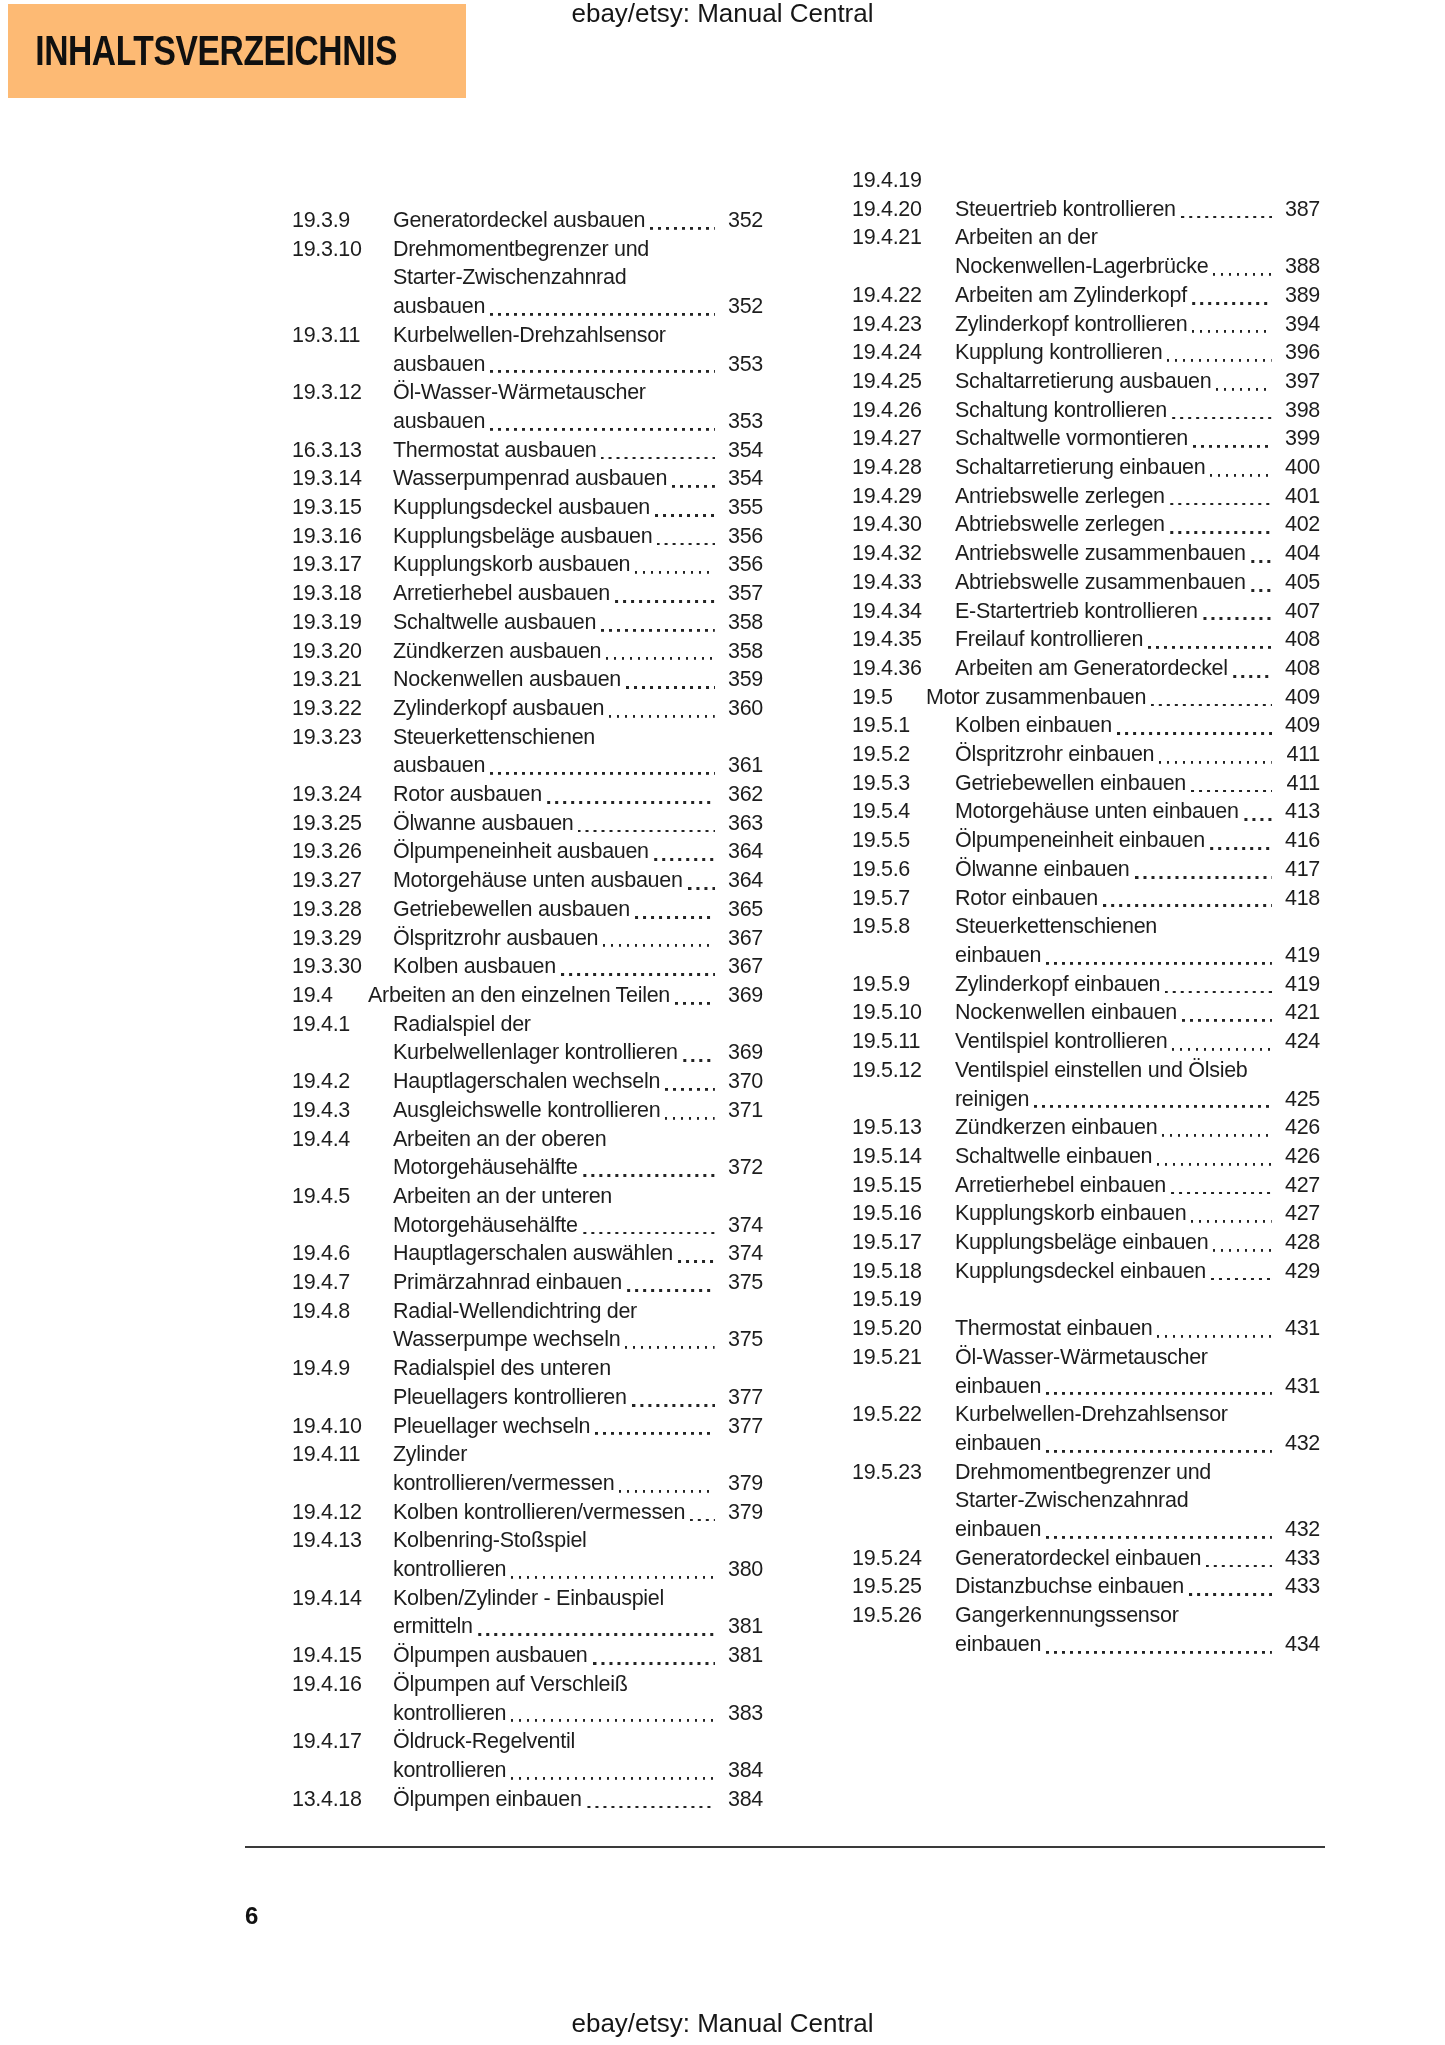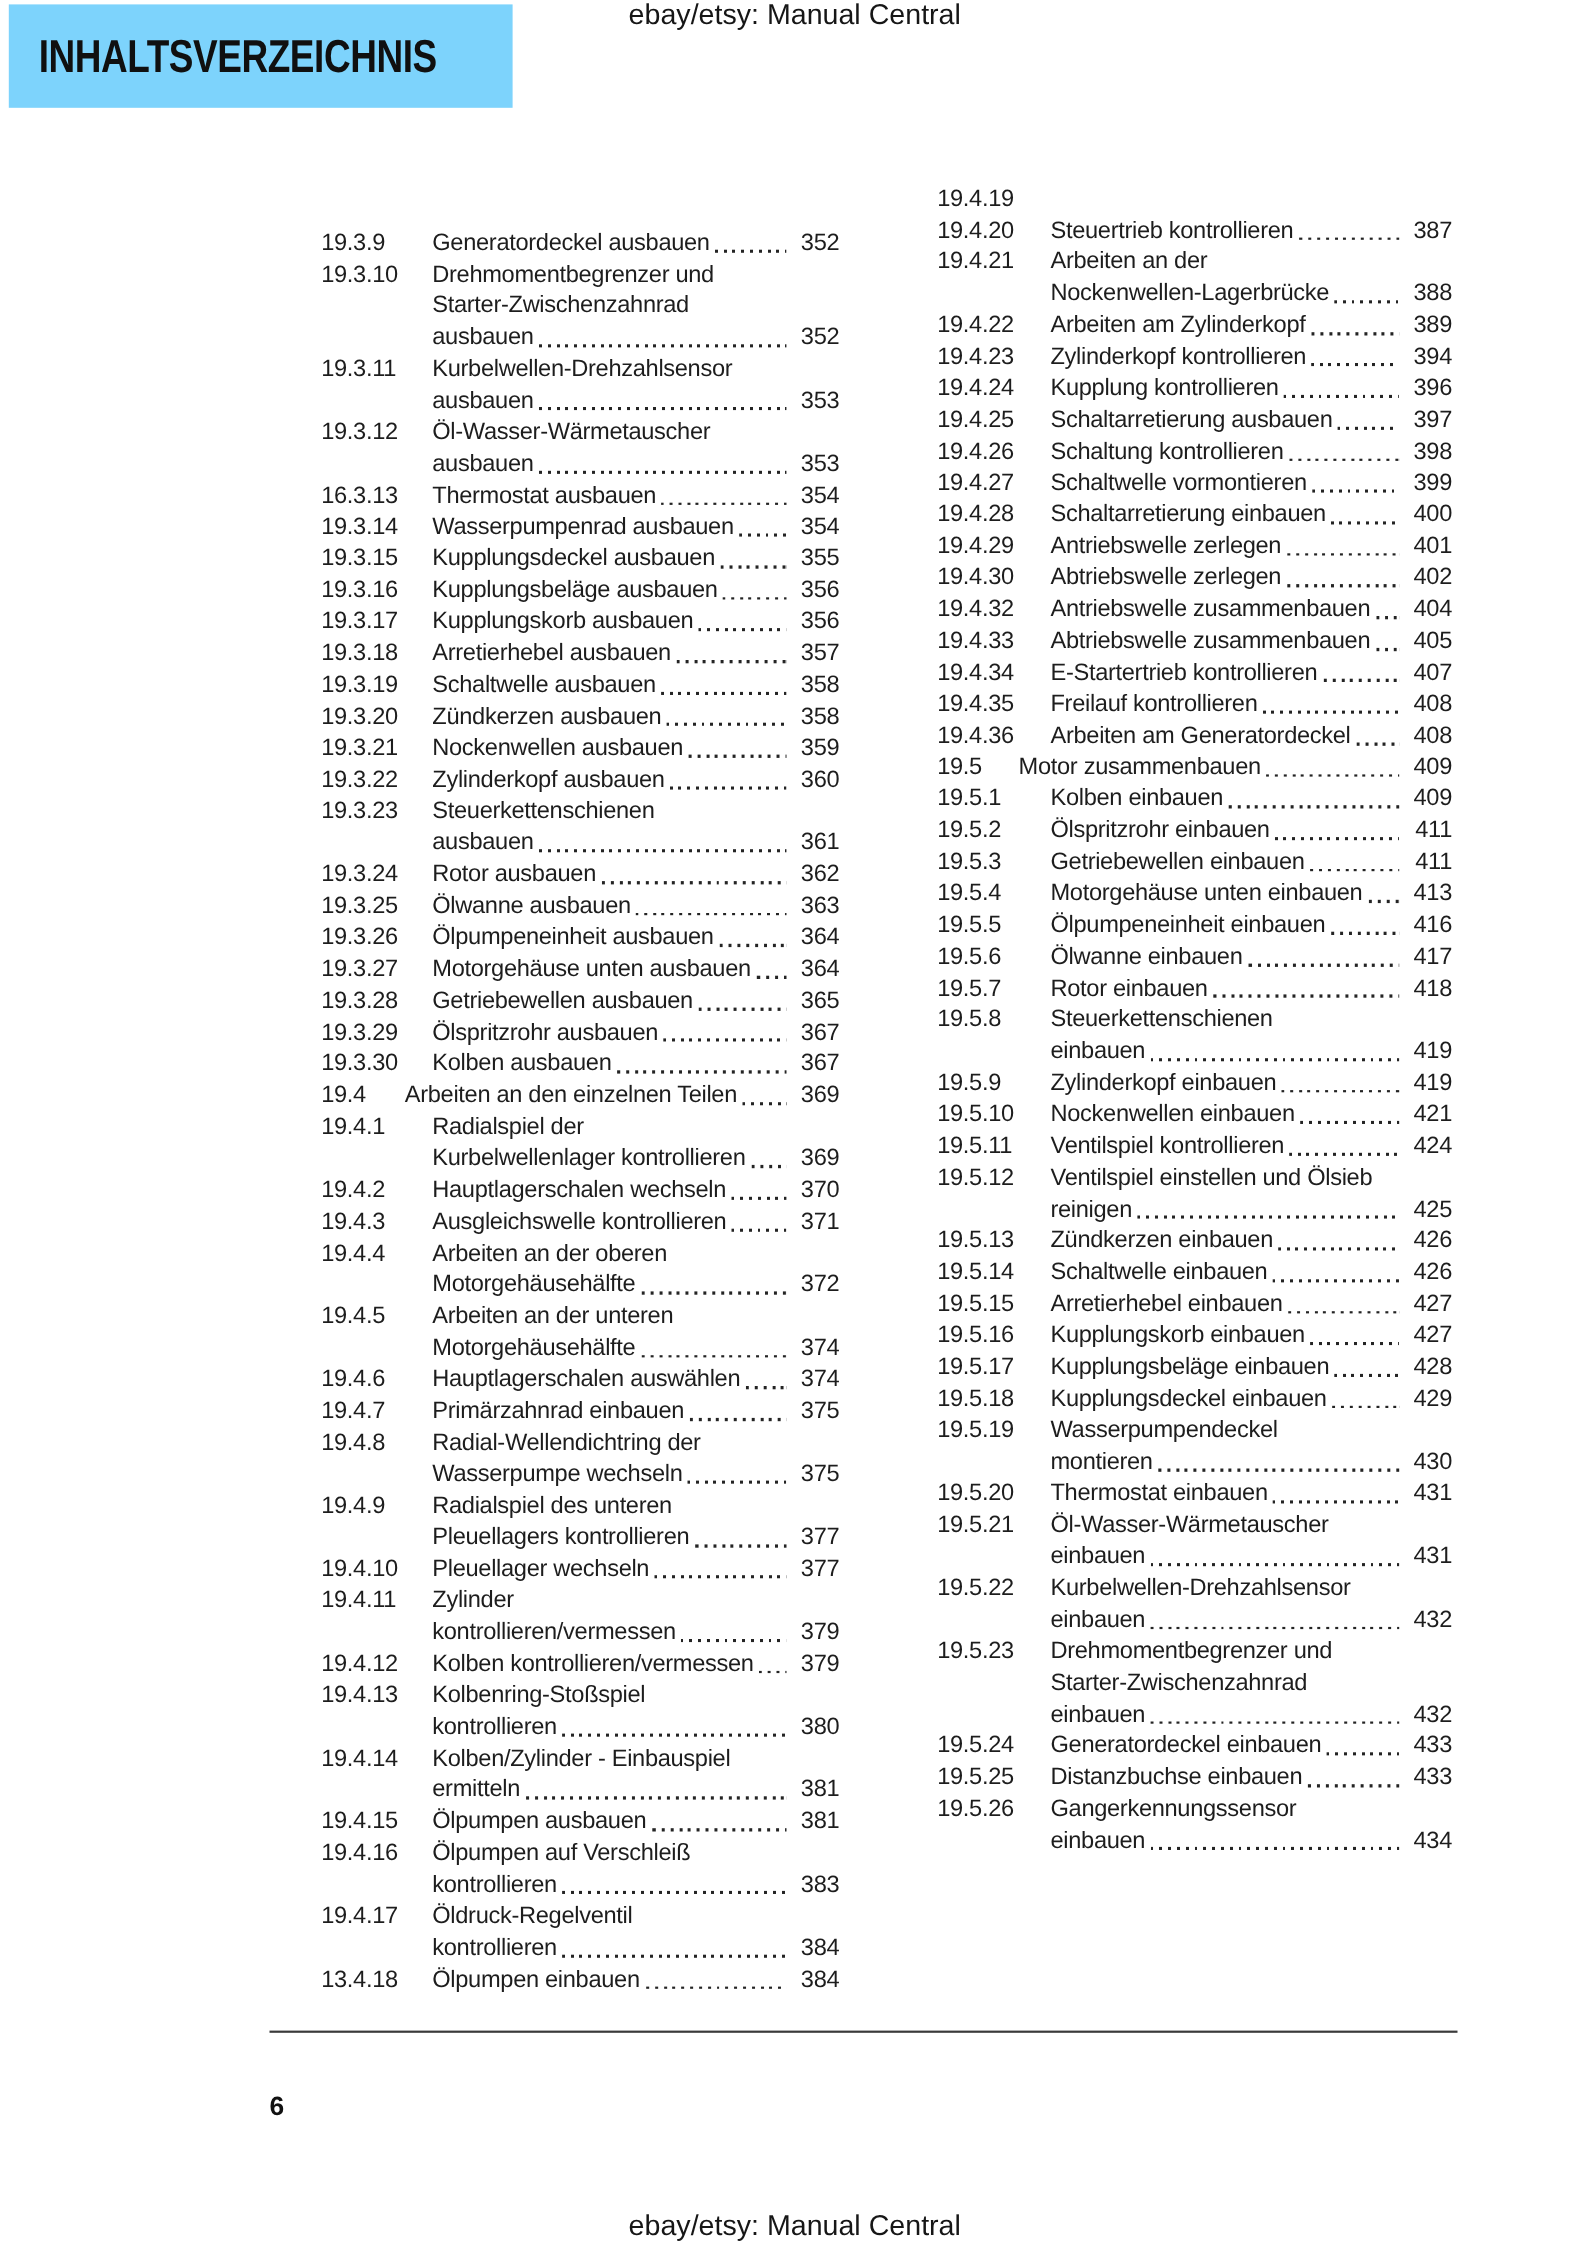--- a/index.html
+++ b/index.html
@@ -4,21 +4,21 @@
 <style>
   html,body{margin:0;padding:0;}
   body{
     width:1445px;height:2045px;position:relative;background:#ffffff;
     font-family:"Liberation Sans","DejaVu Sans",sans-serif;
     color:#1d1d1d;overflow:hidden;
   }
   
   .header-box{
     position:absolute;left:8px;top:4px;width:458px;height:94px;
-    background:#7dd3fc;display:flex;align-items:center;
+    background:#fdba74;display:flex;align-items:center;
   }
   .header-box .ttl{
     font-size:42px;font-weight:bold;color:#101010;letter-spacing:-.5px;
     transform:scaleX(.8);transform-origin:left center;
     padding-left:34px;white-space:nowrap;
   }
   .doc-title-top{
     position:absolute;left:0;top:-2px;width:1445px;text-align:center;
     font-size:26px;color:#161616;
   }
@@ -836,28 +836,20 @@
       <span class="body">
         <span class="lastline">
           <span class="t">Kupplungsdeckel einbauen</span>
           <span class="dots"></span>
           <span class="pg">429</span>
         </span>
       </span>
     </div>
     <div class="entry">
       <span class="num">19.5.19</span>
-      <span class="body">
-        <span class="line">Wasserpumpendeckel</span>
-        <span class="lastline">
-          <span class="t">montieren</span>
-          <span class="dots"></span>
-          <span class="pg">430</span>
-        </span>
-      </span>
     </div>
     <div class="entry">
       <span class="num">19.5.20</span>
       <span class="body">
         <span class="lastline">
           <span class="t">Thermostat einbauen</span>
           <span class="dots"></span>
           <span class="pg">431</span>
         </span>
       </span>

